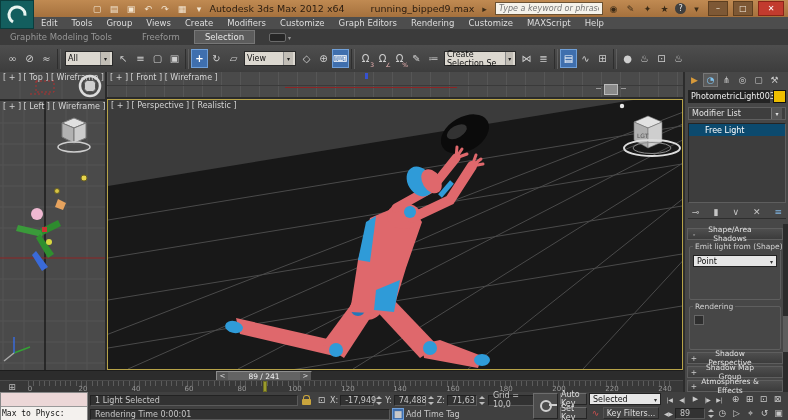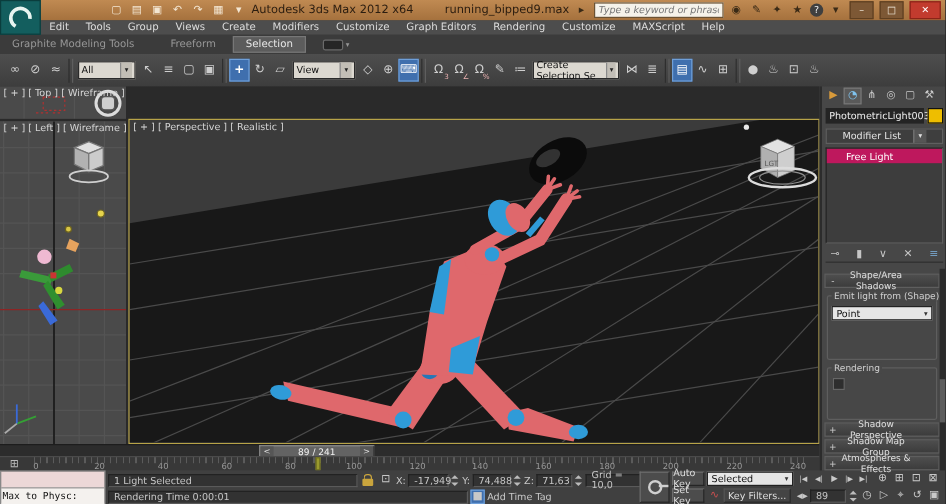--- a/index.html
+++ b/index.html
@@ -113,26 +113,26 @@
   .cpanel{position:absolute;left:683px;top:72px;width:105px;height:320px;background:#474747;
     border-left:2px solid #2c2c2c;box-sizing:border-box;}
   .cp-tabs{position:absolute;left:2px;top:1px;display:flex;gap:1px;}
   .cp-tab{width:15px;height:14px;display:flex;align-items:center;justify-content:center;
     color:#c9c9c9;font-size:9px;}
   .cp-tab.sel{background:#5a5a5a;border:1px solid #777;box-sizing:border-box;color:#7fc3ef;}
   .cp-name{position:absolute;left:3px;top:18px;width:82px;height:13px;background:#242424;
     color:#eee;font-size:8px;display:flex;align-items:center;padding:0 3px;box-sizing:border-box;}
   .cp-swatch{position:absolute;left:88px;top:18px;width:13px;height:13px;background:#eebe00;border:1px solid #111;box-sizing:border-box;}
   .cp-modlist{position:absolute;left:3px;top:35px;width:98px;height:13px;background:#3e3e3e;
-    border:1px solid #5f5f5f;color:#e2e2e2;font-size:8px;display:flex;align-items:center;padding:0 13px;box-sizing:border-box;}
+    border:1px solid #5f5f5f;color:#e2e2e2;font-size:8px;display:flex;align-items:center;padding:0 3px;box-sizing:border-box;}
   .cp-modlist .ar{margin-left:auto;background:#555;border-left:1px solid #777;width:10px;height:100%;
     display:flex;align-items:center;justify-content:center;font-size:6px;}
   .cp-stack{position:absolute;left:3px;top:51px;width:98px;height:80px;background:#3d3d3d;
     border:1px solid #252525;border-bottom-color:#5e5e5e;border-right-color:#5e5e5e;box-sizing:border-box;}
-  .cp-stackitem{height:12px;background:#be185d;color:#fff;font-size:8px;display:flex;
+  .cp-stackitem{height:12px;background:#0c4a6e;color:#fff;font-size:8px;display:flex;
     align-items:center;padding-left:16px;}
   .cp-stacktools{position:absolute;left:3px;top:134px;width:98px;height:13px;display:flex;
     justify-content:space-between;align-items:center;border-bottom:1px solid #2e2e2e;padding:0 4px;box-sizing:border-box;}
   .cp-stacktools span{color:#c6c6c6;font-size:9px;}
   .cp-rollouts{position:absolute;left:2px;top:152px;width:96px;bottom:0;display:flex;flex-direction:column;}
   .rhead{height:12px;background:linear-gradient(#4e4e4e,#3c3c3c);border:1px solid #5e5e5e;
     color:#e0e0e0;font-size:7.5px;display:flex;align-items:center;margin-bottom:2px;box-sizing:border-box;}
   .rhead .pm{width:12px;text-align:center;color:#ccc;}
   .rhead .rt{flex:1;text-align:center;padding-right:22px;}
   .group{border:1px solid #5e5e5e;border-radius:2px;margin:4px 2px 2px 2px;position:relative;padding:6px 2px 2px 2px;}
@@ -319,20 +319,29 @@
         <line x1="20" y1="0" x2="20" y2="27" stroke="#545454"></line>
         <line x1="62" y1="0" x2="62" y2="27" stroke="#545454"></line>
         <rect x="36" y="9" width="18" height="11" fill="none" stroke="#b03030" stroke-dasharray="2 2"></rect>
         <path d="M30,22 h10 m4,0 h8" stroke="#b03030" stroke-dasharray="2 2" fill="none"></path>
         <circle cx="90" cy="14" r="10" fill="none" stroke="#dcdcdc" stroke-width="2.5"></circle>
         <rect x="84.5" y="8.5" width="11" height="11" rx="3" fill="#cfcfcf" stroke="#555"></rect>
       </svg>
       <span class="vp-label">[ + ] [ Top ] [ Wireframe ]</span>
     </div>
 
+    <div class="vp" id="vp-front">
+      <div class="midline"></div>
+      <div class="redline"></div>
+      <div class="bluetick"></div>
+      <div class="dash" style="left:489px"></div>
+      <div class="handle"></div>
+      <div class="dash" style="left:514px"></div>
+      <span class="vp-label">[ + ] [ Front ] [ Wireframe ]</span>
+    </div>
 
     <div class="vp" id="vp-persp">
       <svg width="574" height="269" viewBox="0 0 574 269">
         <defs>
             <clipPath id="gclip">
               <polygon points="0,86 574,-8 574,269 0,269"></polygon>
             </clipPath>
           </defs>
         <rect width="574" height="269" fill="#3b3b3b"></rect>
         <polygon points="0,86 574,-8 574,269 0,269" fill="#181818"></polygon>

